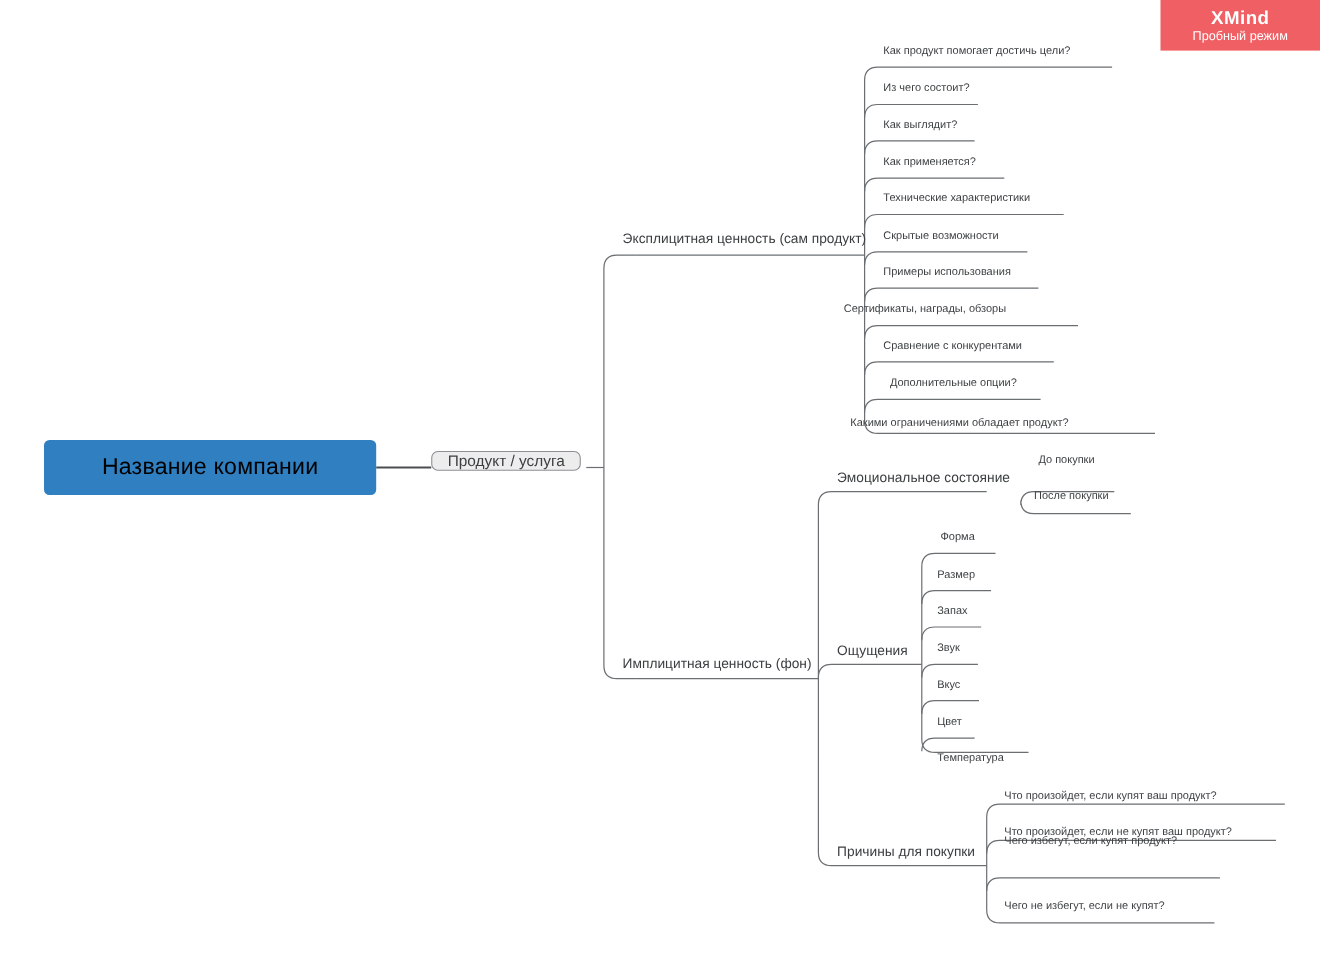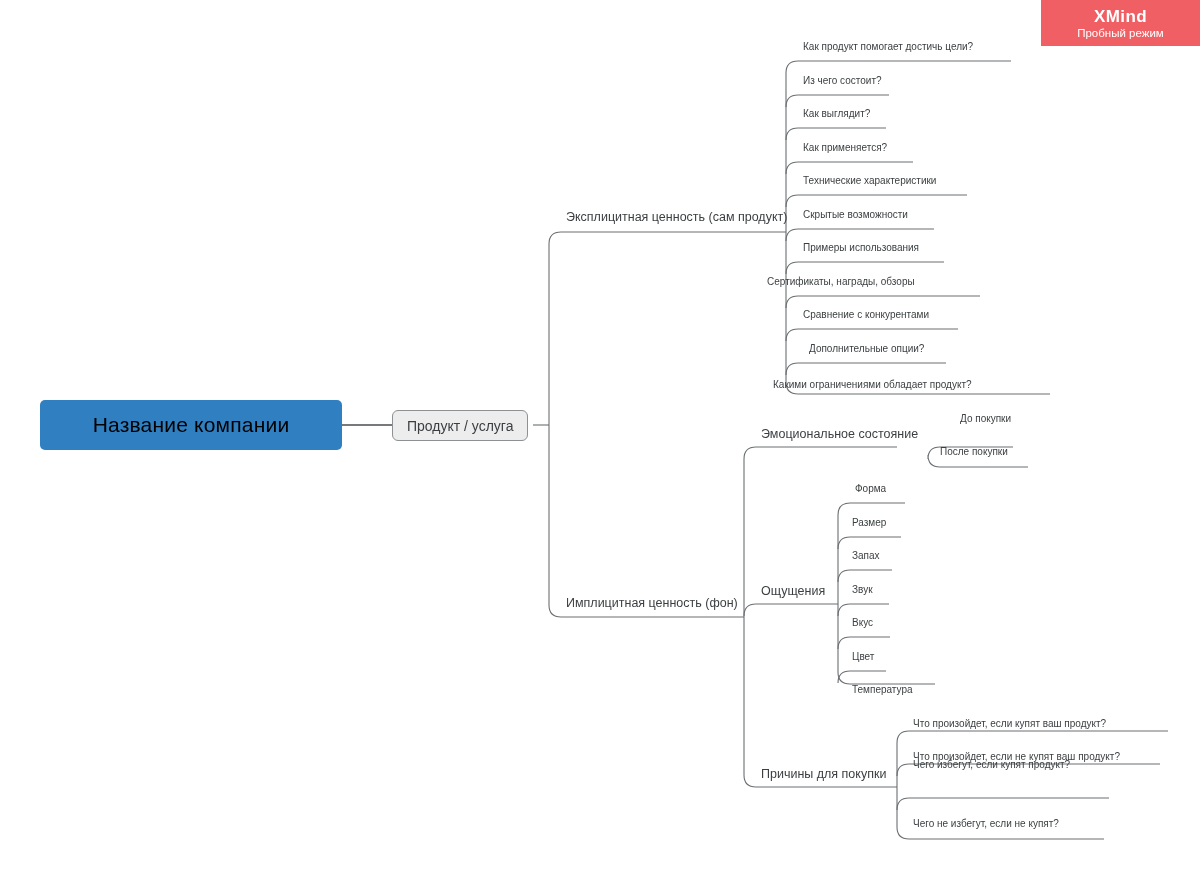--- a/index.html
+++ b/index.html
@@ -57,21 +57,21 @@
     font-size: 21px;
     letter-spacing: 0.2px;
     box-sizing: border-box;
   }
 
   
   .branch-node {
     position: absolute;
     left: 392px;
     top: 410px;
-    height: 31px;
+    height: 18px;
     padding: 4px 14px;
     background: #ededed;
     border: 1px solid #8d9194;
     border-radius: 6px;
     display: flex;
     align-items: center;
     justify-content: center;
     color: #3b3f41;
     font-size: 14px;
     box-sizing: border-box;
@@ -89,21 +89,21 @@
   .lbl.mid {
     font-size: 12.5px;
     text-align: center;
   }
 
   
   .xmind-badge {
     position: absolute;
     right: 0;
     top: 0;
-    width: 159px;
+    width: 145px;
     height: 46px;
     background: #ef5f63;
     color: #ffffff;
     display: flex;
     flex-direction: column;
     align-items: center;
     justify-content: center;
     box-sizing: border-box;
     padding-top: 2px;
   }
@@ -187,21 +187,21 @@
   <div class="lbl" style="left:803px; top:143px;">Как применяется?</div>
   <div class="lbl" style="left:803px; top:176px;">Технические характеристики</div>
   <div class="lbl" style="left:803px; top:210px;">Скрытые возможности</div>
   <div class="lbl" style="left:803px; top:243px;">Примеры использования</div>
   <div class="lbl" style="left:767px; top:277px;">Сертификаты, награды, обзоры</div>
   <div class="lbl" style="left:803px; top:310px;">Сравнение с конкурентами</div>
   <div class="lbl" style="left:809px; top:344px;">Дополнительные опции?</div>
   <div class="lbl" style="left:773px; top:380px;">Какими ограничениями обладает продукт?</div>
 
   <div class="lbl mid" style="left:761px; top:428px;">Эмоциональное состояние</div>
-  <div class="lbl" style="left:944px; top:414px;margin-left:16px;">До покупки</div>
+  <div class="lbl" style="left:944px; top:414px;">До покупки</div>
   <div class="lbl" style="left:940px; top:447px;">После покупки</div>
 
   <div class="lbl mid" style="left:761px; top:585px;">Ощущения</div>
   <div class="lbl" style="left:855px; top:484px;">Форма</div>
   <div class="lbl" style="left:852px; top:518px;">Размер</div>
   <div class="lbl" style="left:852px; top:551px;">Запах</div>
   <div class="lbl" style="left:852px; top:585px;">Звук</div>
   <div class="lbl" style="left:852px; top:618px;">Вкус</div>
   <div class="lbl" style="left:852px; top:652px;">Цвет</div>
   <div class="lbl" style="left:852px; top:685px;">Температура</div>

